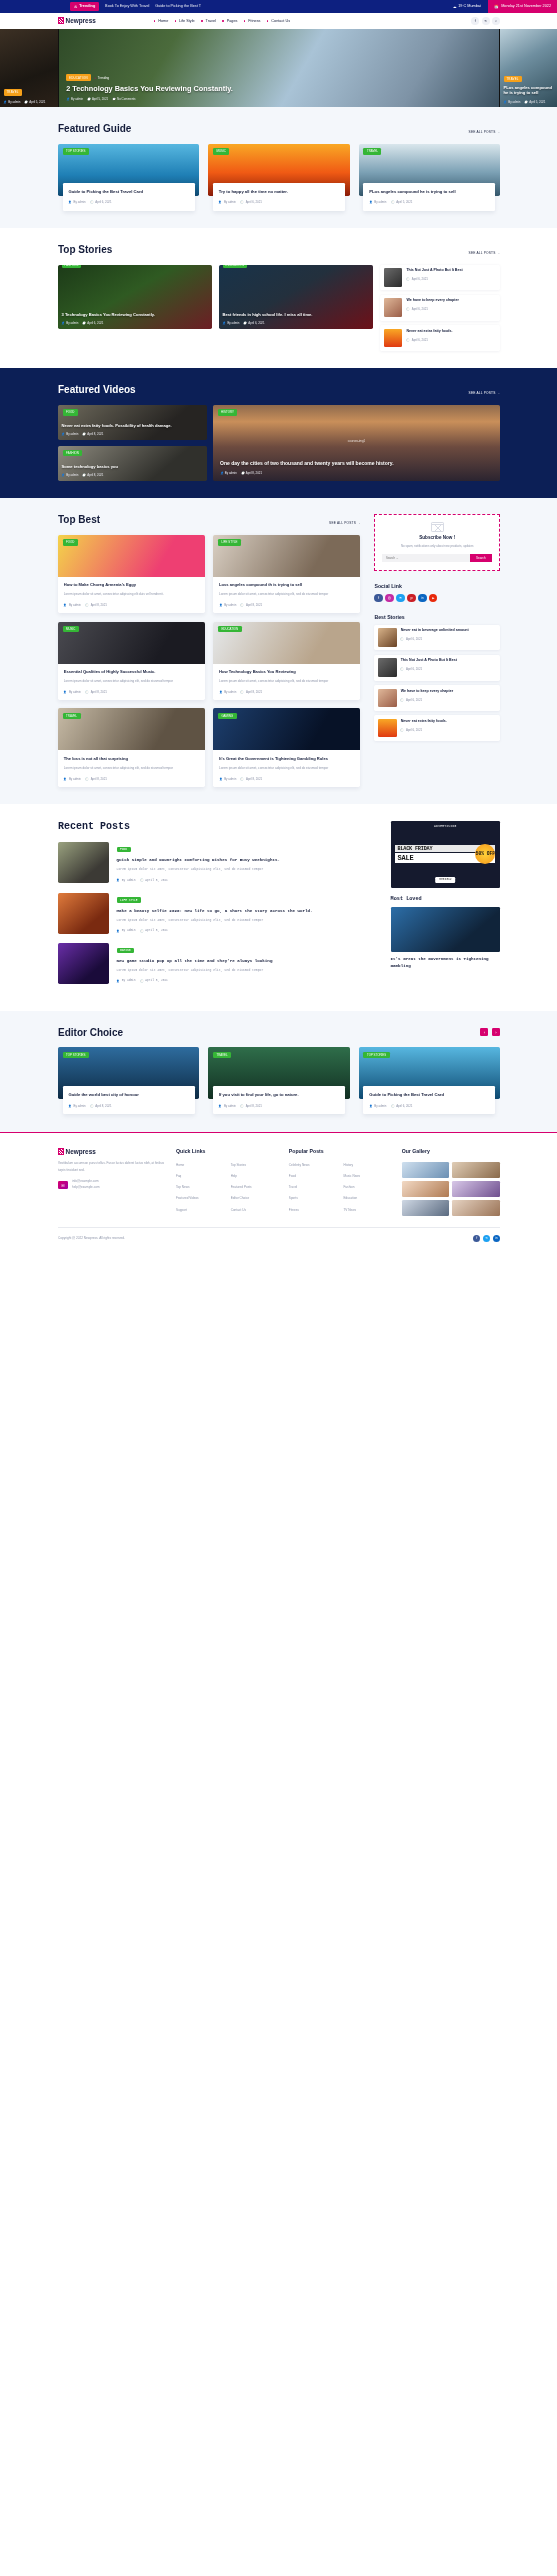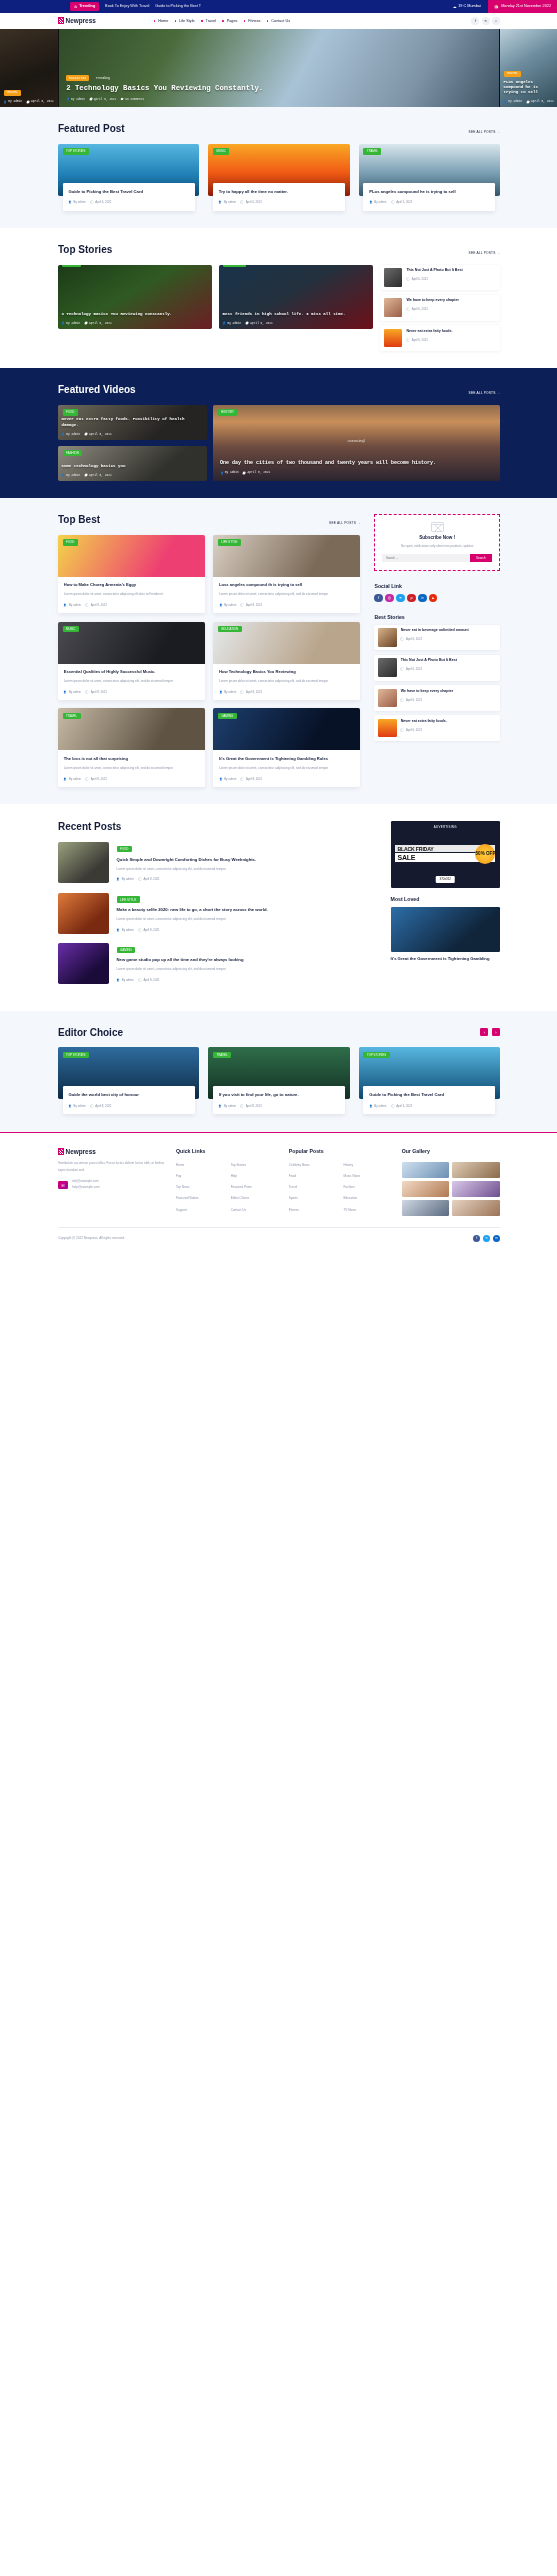--- a/index.html
+++ b/index.html
@@ -32,21 +32,21 @@
   .nav-social { margin-left:auto; display:flex; gap:2.9px; }
   .ns { width:7.6px; height:7.6px; border-radius:50%; background:#eef0f5; display:flex; align-items:center;
         justify-content:center; font-size:3.5px; color:#141c3a; }
 
   
   .hero { position:relative; height:78px; display:flex; background:#111; }
   .hero-side { width:58px; position:relative; overflow:hidden; }
   .hero-main { flex:1; position:relative; overflow:hidden; margin:0 1.2px; }
   .hero-side.right { width:58px; }
   .ph { position:absolute; inset:0; }
-  .sl-cap { position:absolute; left:7px; right:7px; bottom:5.8px; color:#fff;font-family:Liberation Mono, monospace; }
+  .sl-cap { position:absolute; left:7px; right:7px; bottom:5.8px; color:#fff; }
   .sl-cap.small { left:3.5px; right:3.5px; bottom:3.5px; }
   .tagrow { display:flex; align-items:center; gap:3.5px; margin-bottom:2.9px; }
   .tag { background:#f6a019; color:#fff; font-size:2.9px; padding:1.2px 2.9px; border-radius:1.2px; letter-spacing:0.2px;}
   .tag.green { background:#35b636; }
   .trend-lbl { font-size:2.9px; color:#fff; display:flex; align-items:center; gap:1.2px; }
   .sl-title { font-size:7.3px; font-weight:700; line-height:1.3; text-shadow:0 0.6px 1.7px rgba(0,0,0,.5); }
   .sl-title.sm { font-size:4.1px; }
   .meta { display:flex; gap:4.1px; font-size:2.9px; color:#e8e8ee; margin-top:4.1px; align-items:center;}
   .meta span { display:flex; align-items:center; gap:1.2px; }
 
@@ -111,21 +111,21 @@
   .subs-form input { flex:1; border:none; background:#f2f2f4; height:8.1px; font-size:2.9px; padding:0 3.5px; color:#9097ab;
       font-family:"Liberation Sans",sans-serif; }
   .subs-form button { background:#d6006e; color:#fff; border:none; font-size:3px; padding:0 6.4px; cursor:pointer;
       font-family:"Liberation Sans",sans-serif; }
   .side-h { font-size:5.2px; font-weight:700; margin:11.6px 0 5.2px; }
   .soc-row { display:flex; gap:2.9px; }
   .soc { width:8.1px; height:8.1px; border-radius:50%; display:flex; align-items:center; justify-content:center;
          color:#fff; font-size:3.8px; }
 
   
-  .rp-layout { display:grid; grid-template-columns:1fr 0.35fr; gap:20px; }
+  .rp-layout { display:grid; grid-template-columns:1fr 0.35fr; gap:20px;font-family:Liberation Mono, monospace; }
   .rp-item { display:flex; gap:7.6px; margin-bottom:9.3px; }
   .rp-img { width:51px; height:41px; border-radius:1.7px; flex:none; }
   .rp-tag { display:inline-block; background:#35b636; color:#fff; font-size:2.9px; padding:1.2px 3.5px; border-radius:1.2px;}
   .rp-t { font-size:4.2px; font-weight:700; line-height:1.55; margin-top:4.1px; color:#141c3a; }
   .rp-d { font-size:3.1px; color:#9097ab; line-height:1.85; margin-top:3.5px; }
   .ad-box { height:67px; border-radius:1.2px; background:#151a2e; position:relative; overflow:hidden; }
   .ad-lbl { position:absolute; top:4.1px; left:0; right:0; text-align:center; color:#fff; font-size:2.9px; letter-spacing:0.3px;}
   .ad-badge { position:absolute; left:50%; transform:translateX(-50%); bottom:5.2px; background:#fff; color:#222;
       font-size:3px; padding:1.2px 3.5px; border-radius:1.2px; }
 
@@ -267,21 +267,21 @@
             <span>April 5, 2021</span>
           </span>
       </div>
     </div>
   </div>
 </div>
 
 <div class="section bg-light">
   <div class="wrap">
     <div class="sec-head">
-      <div class="sec-title">Featured Post</div>
+      <div class="sec-title">Featured Guide</div>
       <a class="see-all" href="#">SEE ALL POSTS →</a>
     </div>
     <div class="grid3">
       <div class="fcard">
         <div class="fcard-img" style="background:linear-gradient(180deg,#57b7e0,#1f7fb5 60%,#0e4a72)">
           <span class="fcard-tag">TOP STORIES</span>
         </div>
         <div class="fcard-body">
           <div class="fcard-title">Guide to Picking the Best Travel Card</div>
           <div class="fmeta">

